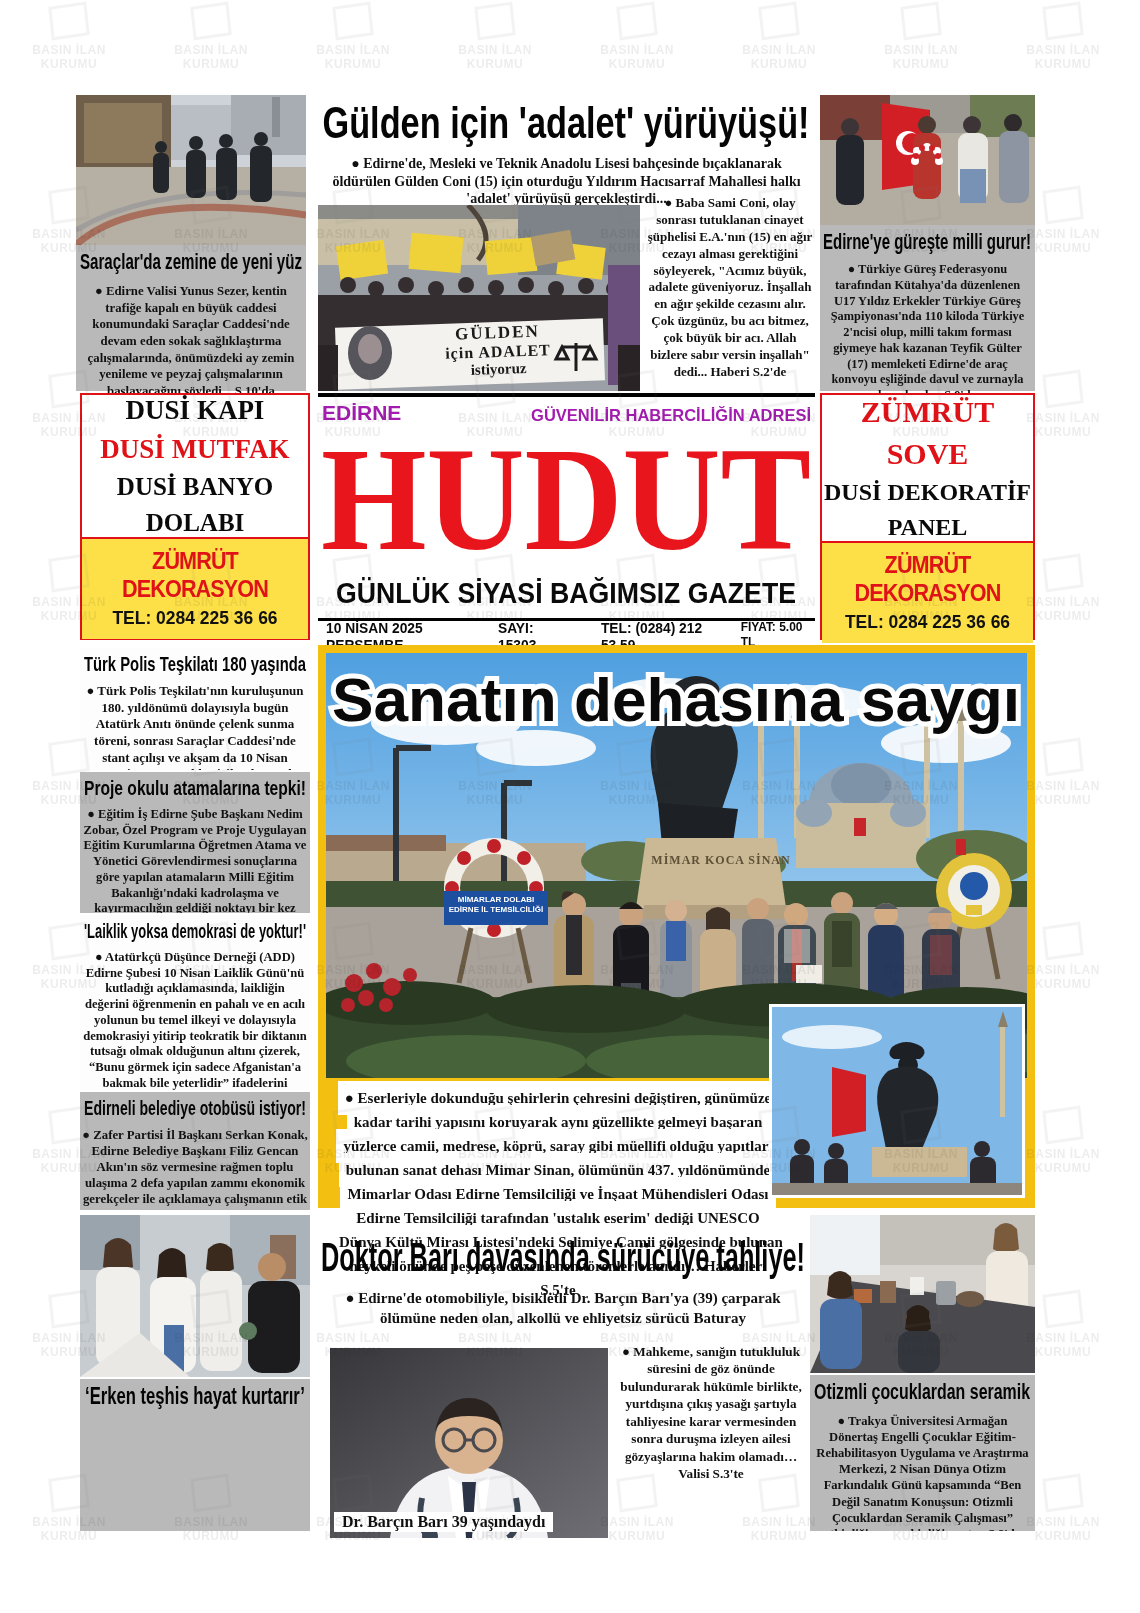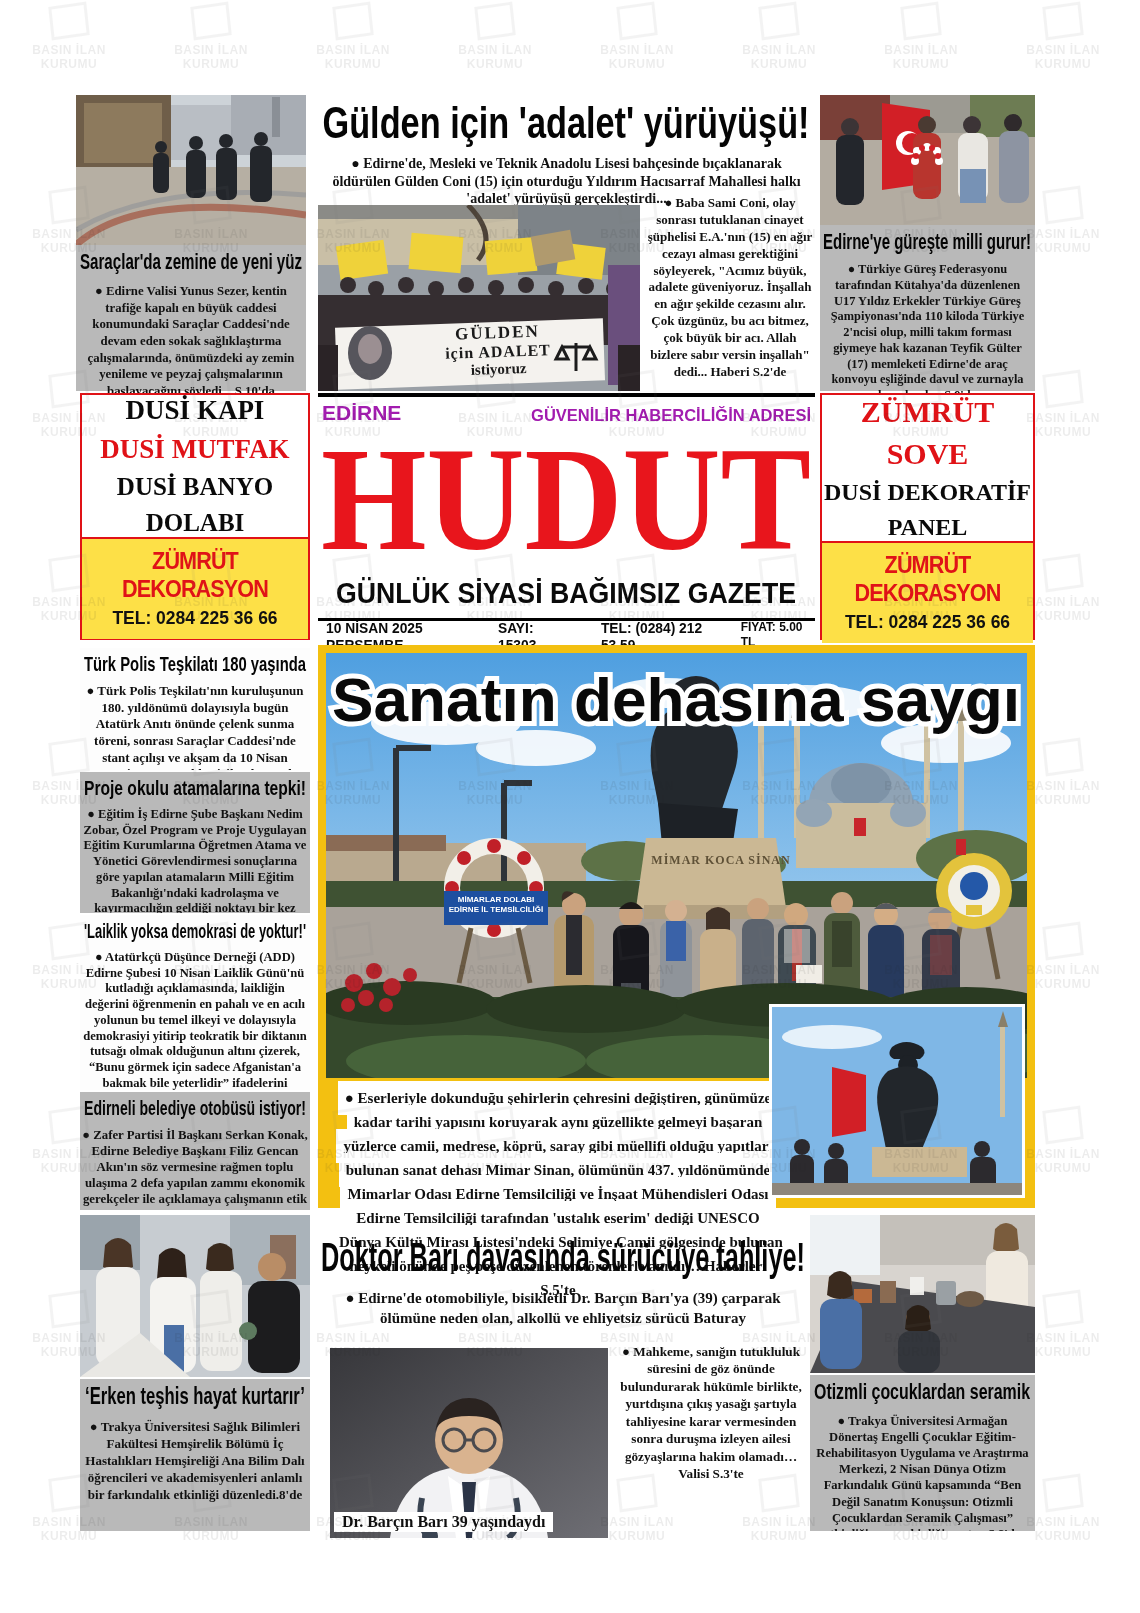--- a/index.html
+++ b/index.html
@@ -480,21 +480,20 @@
           <rect x="168" y="66" width="52" height="92" rx="14" fill="#1c1c1e"></rect>
           <circle cx="168" cy="116" r="9" fill="#5d7a5f"></circle>
         </g>
         <polygon points="0,162 60,118 110,162" fill="#e9e8e4"></polygon>
       </svg>
     </div>
     <div class="card-gray" style="width:230px;height:152px;margin-top:2px;overflow:hidden;">
       <svg class="hl-svg" width="230" height="34" viewBox="0 0 230 34">
         <text x="115" y="25" text-anchor="middle" font-size="23" textLength="220" lengthAdjust="spacingAndGlyphs">‘Erken teşhis hayat kurtarır’</text>
       </svg>
-      <div class="body-serif" style="font-size:13px;line-height:1.3;padding:2px 4px;">●  Trakya Üniversitesi Sağlık Bilimleri Fakültesi Hemşirelik Bölümü İç Hastalıkları Hemşireliği Ana Bilim Dalı öğrencileri ve akademisyenleri anlamlı bir farkındalık etkinliği düzenledi.8'de</div>
     </div>
   </div>
 
   <div class="abs" style="left:318px;top:1220px;width:490px;height:312px;margin-top:13px;">
     <svg class="hl-svg" width="490" height="48" viewBox="0 0 490 48">
       <text x="245" y="38" text-anchor="middle" font-size="40" textLength="484" lengthAdjust="spacingAndGlyphs">Doktor Barı davasında sürücüye tahliye!</text>
     </svg>
     <div class="body-serif" style="font-size:15px;line-height:1.3;padding:4px 2px 0;">●  Edirne'de otomobiliyle, bisikletli Dr. Barçın Barı'ya (39) çarparak ölümüne neden olan, alkollü ve ehliyetsiz sürücü Baturay</div>
     <div class="photo abs" style="left:12px;top:115px;width:278px;height:190px;">
       <svg width="278" height="190" viewBox="0 0 278 190">

